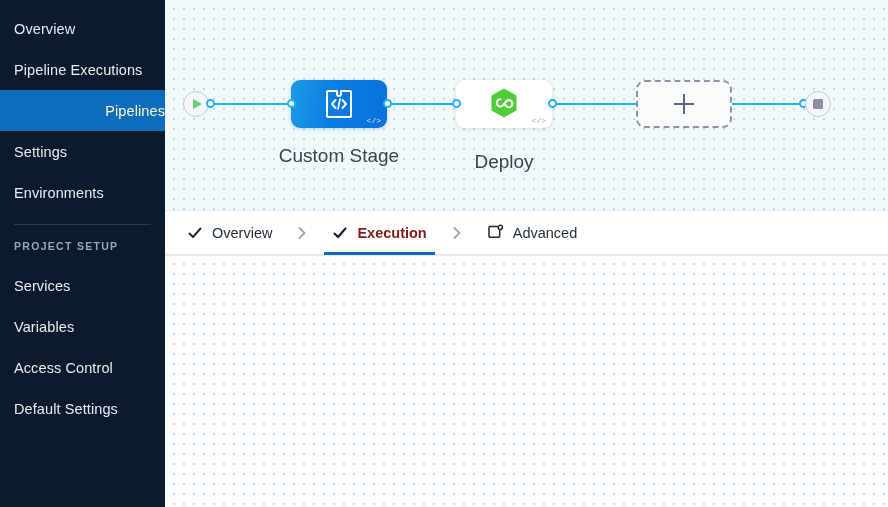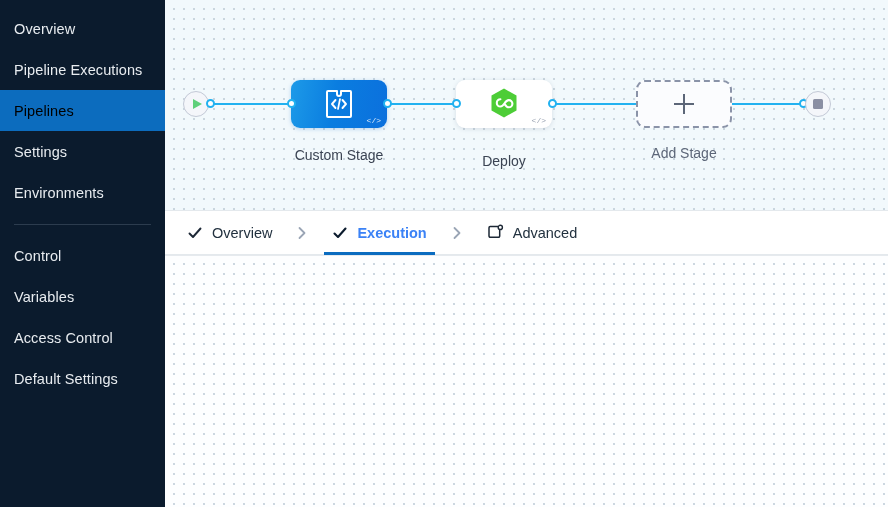--- a/index.html
+++ b/index.html
@@ -36,21 +36,22 @@
     display: flex;
     align-items: center;
     padding-left: 14px;
     color: #e8ecf0;
     font-size: 14.5px;
     letter-spacing: 0.1px;
     box-sizing: border-box;
   }
   .nav-item.active {
     background: #0c6cbe;
-    color: #000000;
+    color: #fef9c3;
+    justify-content: flex-end;
   }
   .nav-divider {
     height: 1px;
     background: #2c3c4e;
     margin: 11px 14px 10px 14px;
   }
   .nav-section-label {
     color: #9aa6b2;
     font-size: 10.5px;
     letter-spacing: 1.3px;
@@ -109,21 +110,21 @@
     gap: 9px;
     padding: 0 8px;
     position: relative;
     box-sizing: border-box;
   }
   .tab-label {
     font-size: 14.5px;
     color: #22313f;
   }
   .tab.active .tab-label {
-    color: #3b82f6;
+    color: #7f1d1d;
     font-weight: bold;
   }
   .tab.active::after {
     content: "";
     position: absolute;
     left: 0; right: 0; bottom: 0;
     height: 3px;
     background: #0b6cc0;
   }
   .tab-sep {
@@ -226,21 +227,21 @@
     font-size: 8px;
     line-height: 1;
     font-family: "Liberation Mono", monospace;
   }
   .code-badge.light { color: rgba(255,255,255,0.85); }
   .code-badge.dark  { color: #9aa3b2; }
 
   .node-caption {
     position: absolute;
     text-align: center;
-    font-size: 14px;
+    font-size: 19px;
     color: #3b4453;
     line-height: 21px;
     white-space: pre-line;
   }
   .node-caption.muted { color: #5c6678; }
 </style>
 </head>
 <body>
 
 <div id="app">
@@ -257,23 +258,24 @@
     </div>
     <div class="nav-item">
       <span>Settings</span>
     </div>
     <div class="nav-item">
       <span>Environments</span>
     </div>
 
     <div class="nav-divider"></div>
 
-
-    <div class="nav-item">
-      <span>Control</span>
+    <div class="nav-section-label">PROJECT SETUP</div>
+
+    <div class="nav-item">
+      <span>Services</span>
     </div>
     <div class="nav-item">
       <span>Variables</span>
     </div>
     <div class="nav-item">
       <span>Access Control</span>
     </div>
     <div class="nav-item">
       <span>Default Settings</span>
     </div>
@@ -315,21 +317,20 @@
         </div>
         <div class="port" style="left:287px; top:99px;"></div>
         <div class="port" style="left:383px; top:99px;"></div>
         <div class="node-caption" style="left:261px; top:151px; width:156px;">Deploy</div>
 
         <div class="edge" style="left:390px; top:103px; width:86px;"></div>
 
         <div class="node node-stage node-dashed" style="left:471px; top:80px;">
           <div class="plus"></div>
         </div>
-        <div class="node-caption muted" style="left:441px; top:143px; width:156px;">Add Stage</div>
 
         <div class="edge" style="left:567px; top:103px; width:76px;"></div>
         <div class="port" style="left:634px; top:99px;"></div>
         <div class="terminal" style="left:640px; top:91px;">
           <div class="stop-sq"></div>
         </div>
 
       </div>
     </div>
 

